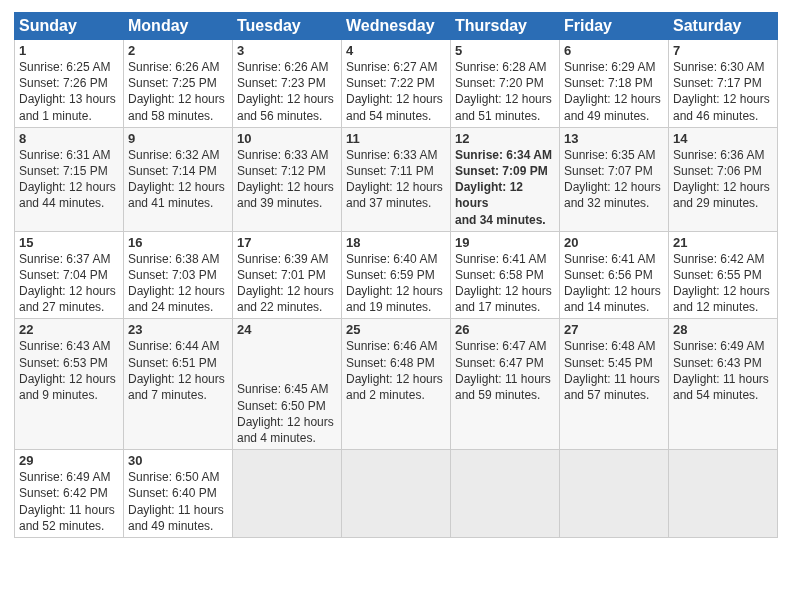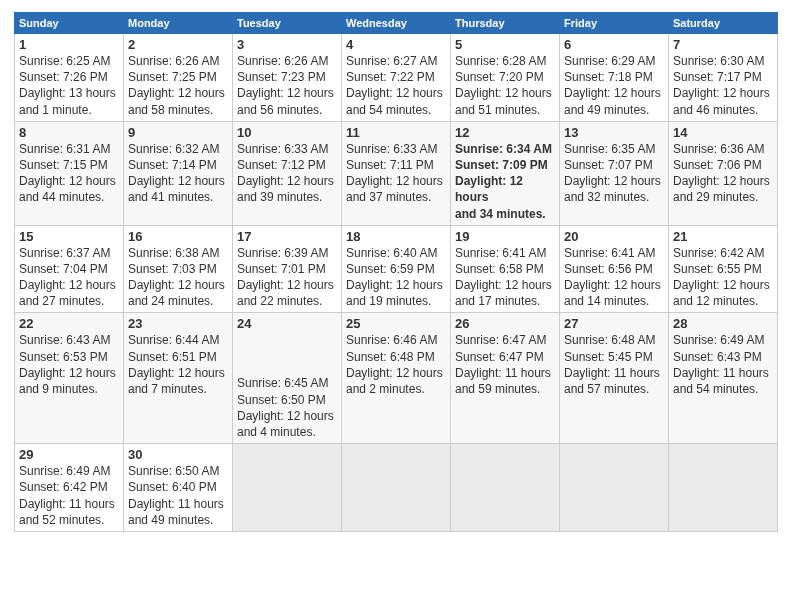--- a/index.html
+++ b/index.html
@@ -43,21 +43,21 @@
       color: #555;
     }
     table {
       width: 100%;
       border-collapse: collapse;
       table-layout: fixed;
     }
     thead th {
       background-color: #2b6db5;
       color: white;
-      font-size: 11px;
+      font-size: 16px;
       font-weight: bold;
       padding: 4px 4px;
       text-align: left;
       border: 1px solid #2b6db5;
     }
     tbody td {
       vertical-align: top;
       border: 1px solid #ccc;
       padding: 3px 4px;
       font-size: 8.5px;

